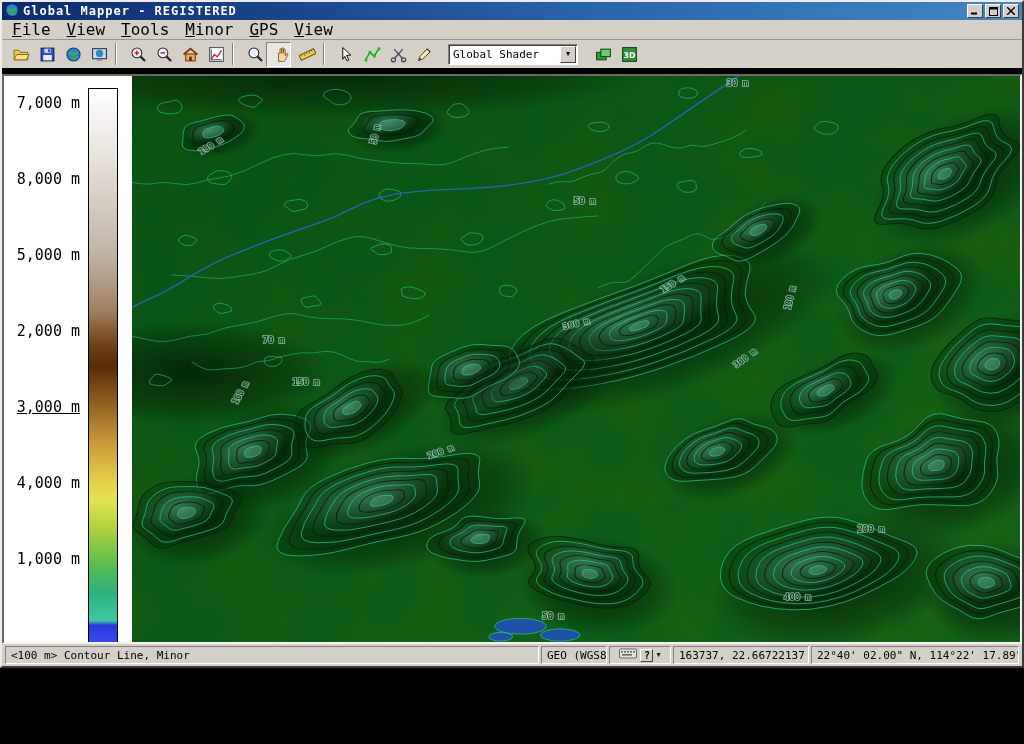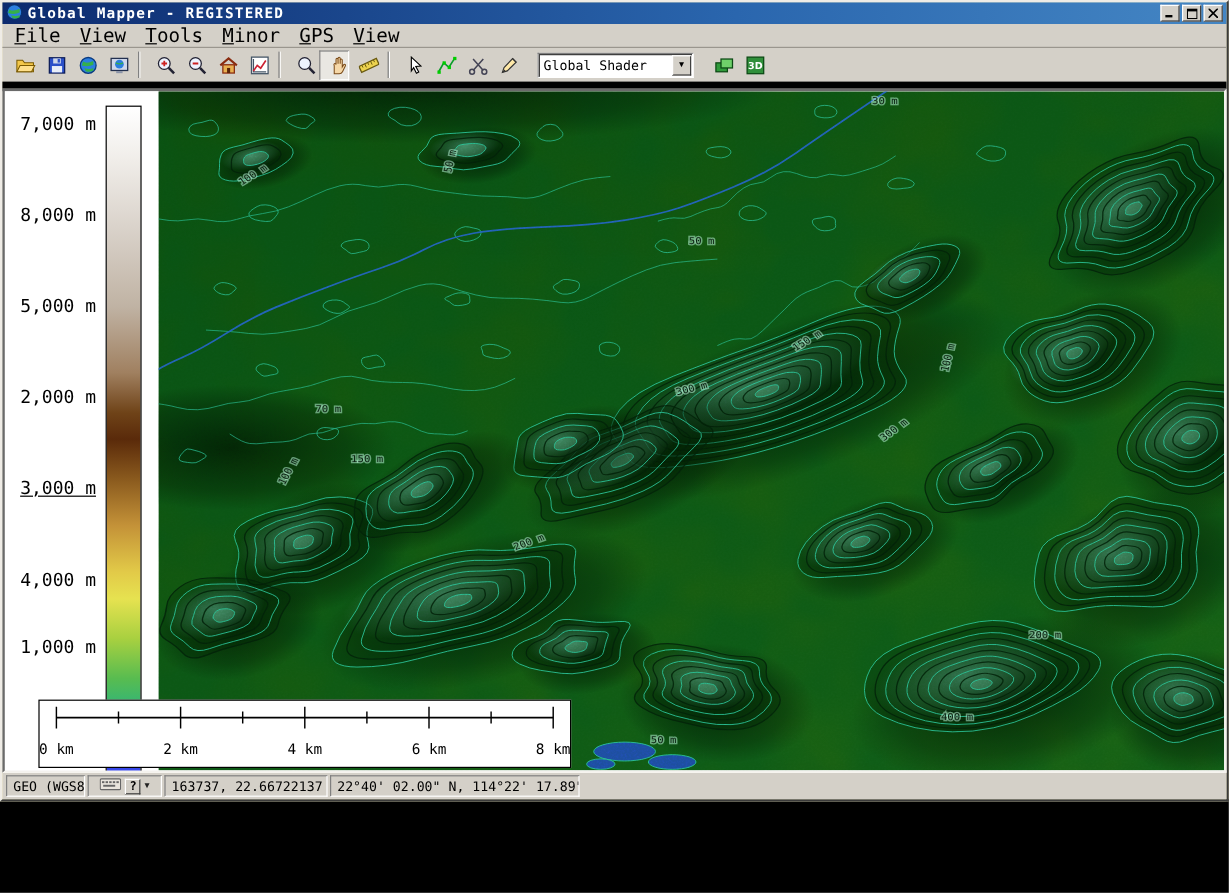--- a/index.html
+++ b/index.html
@@ -213,21 +213,21 @@
 
   <div class="content">
     <div class="legend" id="legend">
       <div class="legend-bar" id="legend-bar" style="background: linear-gradient(rgb(255, 255, 255) 0%, rgb(240, 237, 233) 8%, rgb(218, 211, 203) 18%, rgb(192, 179, 164) 30%, rgb(160, 128, 96) 40%, rgb(111, 67, 24) 46%, rgb(90, 42, 10) 50%, rgb(138, 90, 30) 56%, rgb(196, 146, 56) 63%, rgb(226, 202, 72) 70%, rgb(230, 226, 80) 74%, rgb(168, 208, 64) 80%, rgb(88, 188, 80) 86%, rgb(44, 180, 126) 91%, rgb(60, 200, 162) 96%, rgb(42, 56, 220) 96.8%, rgb(57, 73, 236) 100%);"></div>
     <div class="legend-label" style="top: 18px;">7,000 m</div>
         <div class="legend-label" style="top: 94px;">8,000 m</div>
         <div class="legend-label" style="top: 170px;">5,000 m</div>
         <div class="legend-label" style="top: 246px;">2,000 m</div>
         <div class="legend-label" style="top: 322px; text-decoration: underline;">3,000 m</div>
         <div class="legend-label" style="top: 398px;">4,000 m</div>
-        <div class="legend-label" style="top: 454px;">1,000 m</div>
+        <div class="legend-label" style="top: 474px;">1,000 m</div>
         <div class="legend-label" style="top: 577px;">0 m</div>
       </div>
     <div class="map-wrap">
       <svg id="map-svg" viewBox="0 0 896 648" preserveAspectRatio="none">
           <defs>
             <linearGradient id="gBase" x1="0" y1="0" x2="1" y2="1">
               <stop offset="0%" stop-color="#17500c"></stop>
               <stop offset="100%" stop-color="#2c7018"></stop>
             </linearGradient>
             <radialGradient id="gShade">
@@ -482,42 +482,24 @@
           <text x="436" y="290" transform="rotate(-15 436 290)" font-size="9" font-family="DejaVu Sans Mono, monospace" fill="#0b2012" stroke="rgba(180,240,210,0.55)" stroke-width="2.5" style="paint-order:stroke">300 m</text>
           <text x="536" y="248" transform="rotate(-35 536 248)" font-size="9" font-family="DejaVu Sans Mono, monospace" fill="#0b2012" stroke="rgba(180,240,210,0.55)" stroke-width="2.5" style="paint-order:stroke">150 m</text>
           <text x="300" y="438" transform="rotate(-22 300 438)" font-size="9" font-family="DejaVu Sans Mono, monospace" fill="#0b2012" stroke="rgba(180,240,210,0.55)" stroke-width="2.5" style="paint-order:stroke">200 m</text>
           <text x="664" y="268" transform="rotate(-78 664 268)" font-size="9" font-family="DejaVu Sans Mono, monospace" fill="#0b2012" stroke="rgba(180,240,210,0.55)" stroke-width="2.5" style="paint-order:stroke">100 m</text>
           <text x="732" y="522" transform="rotate(0 732 522)" font-size="9" font-family="DejaVu Sans Mono, monospace" fill="#0b2012" stroke="rgba(180,240,210,0.55)" stroke-width="2.5" style="paint-order:stroke">200 m</text>
           <text x="658" y="600" transform="rotate(0 658 600)" font-size="9" font-family="DejaVu Sans Mono, monospace" fill="#0b2012" stroke="rgba(180,240,210,0.55)" stroke-width="2.5" style="paint-order:stroke">400 m</text>
           <text x="414" y="622" transform="rotate(0 414 622)" font-size="9" font-family="DejaVu Sans Mono, monospace" fill="#0b2012" stroke="rgba(180,240,210,0.55)" stroke-width="2.5" style="paint-order:stroke">50 m</text>
           <text x="610" y="334" transform="rotate(-40 610 334)" font-size="9" font-family="DejaVu Sans Mono, monospace" fill="#0b2012" stroke="rgba(180,240,210,0.55)" stroke-width="2.5" style="paint-order:stroke">300 m</text>
         </svg>
     </div>
-    <div class="scalebar">
-      <svg id="scale-svg" width="442" height="55" viewBox="0 0 442 55">
-          <path d="M14 14H428" stroke="#000" stroke-width="1.4"></path>
-          <path d="M14 5V23" stroke="#000" stroke-width="1.2"></path>
-          <path d="M65.75 9V19" stroke="#000" stroke-width="1.2"></path>
-          <path d="M117.5 5V23" stroke="#000" stroke-width="1.2"></path>
-          <path d="M169.25 9V19" stroke="#000" stroke-width="1.2"></path>
-          <path d="M221 5V23" stroke="#000" stroke-width="1.2"></path>
-          <path d="M272.75 9V19" stroke="#000" stroke-width="1.2"></path>
-          <path d="M324.5 5V23" stroke="#000" stroke-width="1.2"></path>
-          <path d="M376.25 9V19" stroke="#000" stroke-width="1.2"></path>
-          <path d="M428 5V23" stroke="#000" stroke-width="1.2"></path>
-          <text x="14" y="44" text-anchor="middle" font-size="12" font-family="DejaVu Sans Mono, monospace" fill="#000">0 km</text>
-          <text x="117.5" y="44" text-anchor="middle" font-size="12" font-family="DejaVu Sans Mono, monospace" fill="#000">2 km</text>
-          <text x="221" y="44" text-anchor="middle" font-size="12" font-family="DejaVu Sans Mono, monospace" fill="#000">4 km</text>
-          <text x="324.5" y="44" text-anchor="middle" font-size="12" font-family="DejaVu Sans Mono, monospace" fill="#000">6 km</text>
-          <text x="428" y="44" text-anchor="middle" font-size="12" font-family="DejaVu Sans Mono, monospace" fill="#000">8 km</text>
-        </svg>
-    </div>
   </div>
 
   <div class="statusbar">
+    <div class="sb-panel sb-left">&lt;100 m&gt; Contour Line, Minor</div>
     <div class="sb-panel sb-proj">GEO (WGS8</div>
     <div class="sb-panel sb-tools">
       <span><svg width="18" height="13" viewBox="0 0 18 13">
             <rect x="0.5" y="2" width="17" height="9" rx="1" fill="#e8e4dc" stroke="#666"></rect>
             <g fill="#666">
               <rect x="2" y="4" width="2" height="1.6"></rect>
               <rect x="5" y="4" width="2" height="1.6"></rect>
               <rect x="8" y="4" width="2" height="1.6"></rect>
               <rect x="11" y="4" width="2" height="1.6"></rect>
               <rect x="14" y="4" width="2" height="1.6"></rect>

